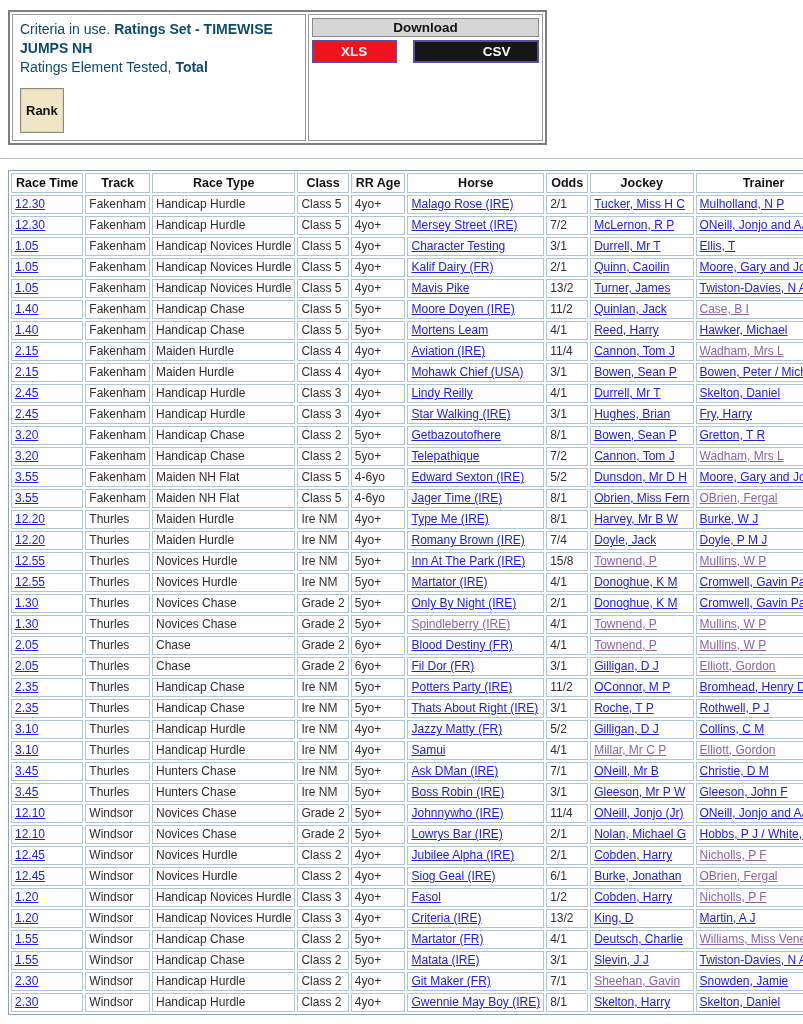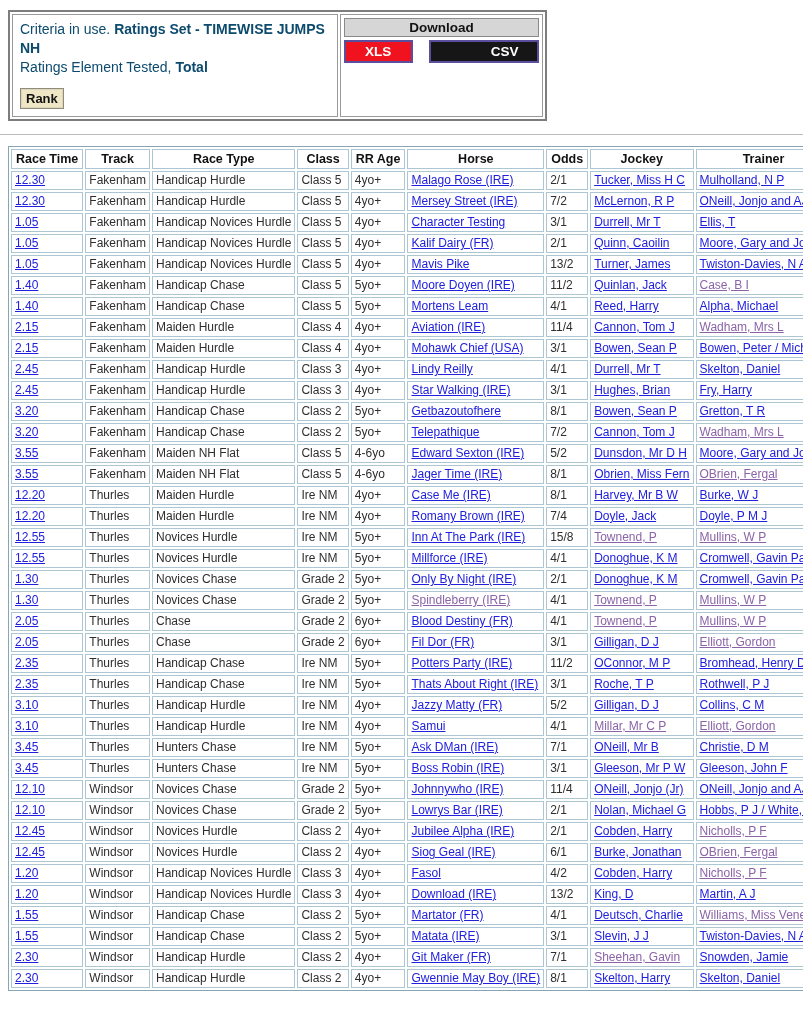--- a/index.html
+++ b/index.html
@@ -2,25 +2,25 @@
 <html style="--link: #2020dd; --visited: #8a63a8; --xls: #f0121f; --csv: #161616; --button-bg: #efe6c5; --download-bg: #d6d6d6; --cell-border: #adc6d3;"><head>
 <meta charset="utf-8">
 <style>
   html,body{margin:0;padding:0;background:#fff;}
   body{width:803px;font-family:"Liberation Sans",sans-serif;color:#222;}
 
   
   .criteria-panel{display:flex;width:539px;margin:10px 0 0 8px;border:2px solid #7d7d7d;
     padding:2px;gap:2px;box-sizing:border-box;align-items:stretch;background:#fff;}
   .crit-left{flex:1;border:1px solid #9a9a9a;padding:5px 7px 7px;box-sizing:border-box;}
-  .crit-right{width:203px;border:1px solid #9a9a9a;padding:3px;box-sizing:border-box;}
+  .crit-right{width:235px;border:1px solid #9a9a9a;padding:3px;box-sizing:border-box;}
   .crit-text{font-size:14px;line-height:19px;color:#0c4a6e;}
   .btn{display:inline-block;background:var(--button-bg,#efe6c5);border:1px solid #8f8d7a;
     box-shadow:inset 0 0 0 1px #ddd6bd;font-weight:bold;font-size:13px;line-height:15px;
-    padding:2px 5px;color:#111;font-family:inherit;cursor:pointer;}
+    padding:14px 5px;color:#111;font-family:inherit;cursor:pointer;}
   .rank-row{margin-top:11px;}
   .btn-row{margin-top:5px;display:flex;gap:3px;}
   .dl-title{background:var(--download-bg,#d6d6d6);border:1px solid #8a8a8a;font-weight:bold;
     text-align:center;font-size:13.5px;padding:1px 0;margin-bottom:3px;color:#111;}
   .dl-buttons{display:flex;gap:16px;align-items:center;}
   .dl-btn{flex:1;text-align:center;color:#fff;font-weight:bold;font-size:13.5px;
     text-decoration:none;padding:2px 0;border:2px solid #5a4f9e;cursor:pointer;}
   .dl-xls{background:var(--xls,#f0121f);}
   .dl-csv{background:var(--csv,#161616);padding-left:42px;}
 
@@ -158,21 +158,21 @@
       </tr>
       <tr>
         <td><a href="#">1.40</a></td>
         <td>Fakenham</td>
         <td>Handicap Chase</td>
         <td>Class 5</td>
         <td>5yo+</td>
         <td><a href="#">Mortens Leam</a></td>
         <td>4/1</td>
         <td><a href="#">Reed, Harry</a></td>
-        <td><a href="#">Alpha, Michael</a></td>
+        <td><a href="#">Hawker, Michael</a></td>
       </tr>
       <tr>
         <td><a href="#">2.15</a></td>
         <td>Fakenham</td>
         <td>Maiden Hurdle</td>
         <td>Class 4</td>
         <td>4yo+</td>
         <td><a href="#">Aviation (IRE)</a></td>
         <td>11/4</td>
         <td><a href="#">Cannon, Tom J</a></td>
@@ -254,21 +254,21 @@
         <td>8/1</td>
         <td><a href="#">Obrien, Miss Fern</a></td>
         <td><a href="#" class="visited">OBrien, Fergal</a></td>
       </tr>
       <tr>
         <td><a href="#">12.20</a></td>
         <td>Thurles</td>
         <td>Maiden Hurdle</td>
         <td>Ire NM</td>
         <td>4yo+</td>
-        <td><a href="#">Case Me (IRE)</a></td>
+        <td><a href="#">Type Me (IRE)</a></td>
         <td>8/1</td>
         <td><a href="#">Harvey, Mr B W</a></td>
         <td><a href="#">Burke, W J</a></td>
       </tr>
       <tr>
         <td><a href="#">12.20</a></td>
         <td>Thurles</td>
         <td>Maiden Hurdle</td>
         <td>Ire NM</td>
         <td>4yo+</td>
@@ -287,21 +287,21 @@
         <td>15/8</td>
         <td><a href="#" class="visited">Townend, P</a></td>
         <td><a href="#" class="visited">Mullins, W P</a></td>
       </tr>
       <tr>
         <td><a href="#">12.55</a></td>
         <td>Thurles</td>
         <td>Novices Hurdle</td>
         <td>Ire NM</td>
         <td>5yo+</td>
-        <td><a href="#">Millforce (IRE)</a></td>
+        <td><a href="#">Martator (IRE)</a></td>
         <td>4/1</td>
         <td><a href="#">Donoghue, K M</a></td>
         <td><a href="#">Cromwell, Gavin Patrick</a></td>
       </tr>
       <tr>
         <td><a href="#">1.30</a></td>
         <td>Thurles</td>
         <td>Novices Chase</td>
         <td>Grade 2</td>
         <td>5yo+</td>
@@ -453,31 +453,31 @@
         <td><a href="#">Burke, Jonathan</a></td>
         <td><a href="#" class="visited">OBrien, Fergal</a></td>
       </tr>
       <tr>
         <td><a href="#">1.20</a></td>
         <td>Windsor</td>
         <td>Handicap Novices Hurdle</td>
         <td>Class 3</td>
         <td>4yo+</td>
         <td><a href="#">Fasol</a></td>
-        <td>4/2</td>
+        <td>1/2</td>
         <td><a href="#">Cobden, Harry</a></td>
         <td><a href="#" class="visited">Nicholls, P F</a></td>
       </tr>
       <tr>
         <td><a href="#">1.20</a></td>
         <td>Windsor</td>
         <td>Handicap Novices Hurdle</td>
         <td>Class 3</td>
         <td>4yo+</td>
-        <td><a href="#">Download (IRE)</a></td>
+        <td><a href="#">Criteria (IRE)</a></td>
         <td>13/2</td>
         <td><a href="#">King, D</a></td>
         <td><a href="#">Martin, A J</a></td>
       </tr>
       <tr>
         <td><a href="#">1.55</a></td>
         <td>Windsor</td>
         <td>Handicap Chase</td>
         <td>Class 2</td>
         <td>5yo+</td>

